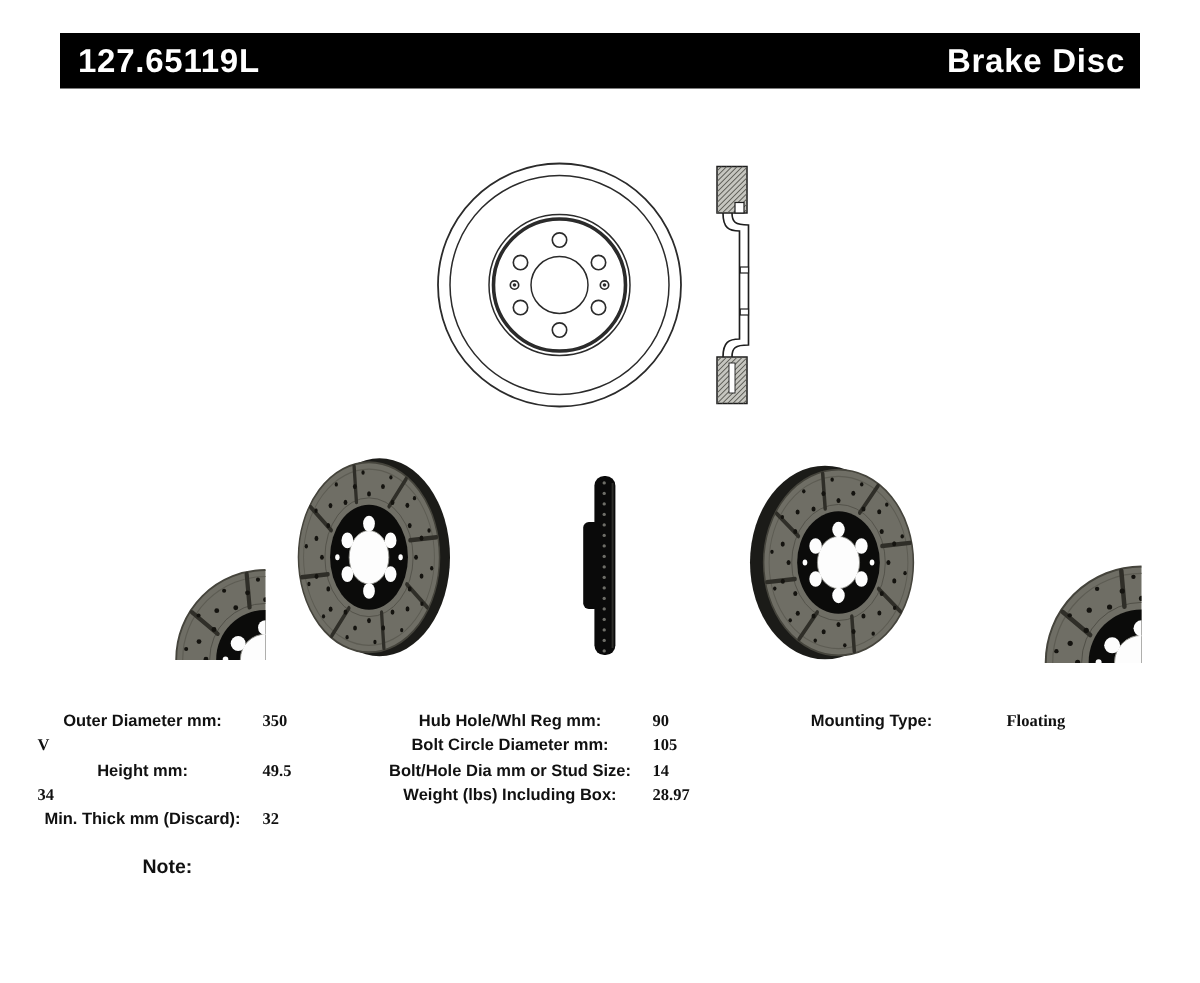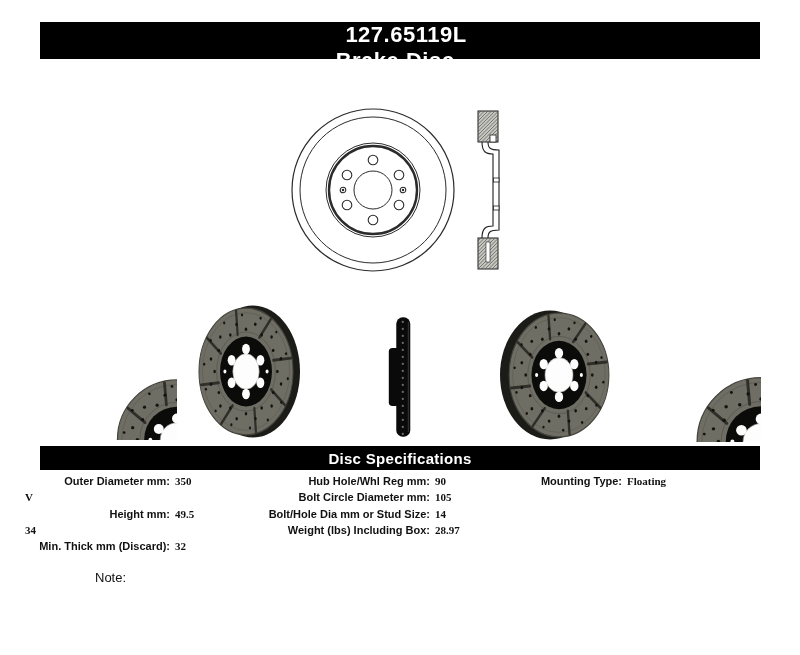--- a/index.html
+++ b/index.html
@@ -1,32 +1,32 @@
 <!DOCTYPE html>
 <html><head>
 <meta charset="utf-8">
 <style>
   html,body{margin:0;padding:0;background:#ffffff;}
   .page{position:relative;width:800px;height:655px;background:#ffffff;overflow:hidden;
         font-family:"Liberation Sans",sans-serif;color:#111;}
   .bar{position:absolute;background:#000;color:#fff;display:flex;align-items:center;}
-  .header-bar{left:40px;top:22px;width:720px;height:37px;justify-content:space-between;flex-direction:column;}
+  .header-bar{left:40px;top:22px;width:720px;height:37px;justify-content:space-between;}
   .header-bar .pn{font-size:22px;font-weight:bold;padding-left:12px;letter-spacing:0.5px;}
   .header-bar .title{font-size:22px;font-weight:bold;padding-right:10px;letter-spacing:0.5px;}
   .spec-bar{left:40px;top:446px;width:720px;height:24px;justify-content:center;}
   .spec-bar .spec-title{font-size:15px;font-weight:bold;letter-spacing:0.3px;}
   .abs{position:absolute;}
   .spec-col{position:absolute;top:473px;}
   .spec-row{display:flex;height:16.3px;line-height:16.3px;font-size:11px;font-weight:bold;white-space:nowrap;}
-  .spec-label{display:inline-block;text-align:right;}
+  .spec-label{display:inline-block;text-align:center;}
   .col-left .spec-label{width:150px;}
   .col-mid  .spec-label{width:180px;}
   .col-right .spec-label{width:170px;}
   .spec-value{margin-left:5px;font-family:Liberation Serif, serif;}
-  .note{position:absolute;left:95px;top:570px;font-size:13px;font-weight:normal;}
+  .note{position:absolute;left:95px;top:570px;font-size:13px;font-weight:bold;}
 </style>
 </head>
 <body>
 
 <div class="page">
 
   <svg width="0" height="0" style="position:absolute" aria-hidden="true">
     <defs>
       <symbol id="rotor-front" viewBox="-100 -100 200 200">
         <circle r="96" fill="#6f6e65" stroke="#45443c" stroke-width="2"></circle>
@@ -223,23 +223,20 @@
     <ellipse cx="52" cy="65" rx="50" ry="64.5" fill="#1b1b18"></ellipse>
     <g transform="translate(61,65) scale(0.52,0.645)">
         <use href="#rotor-front" x="-100" y="-100" width="200" height="200"></use>
       </g>
   </svg>
 
   <svg class="abs" style="left:628px;top:308px" width="133" height="134" viewBox="-100 -100 200 200">
     <use href="#rotor-front"></use>
   </svg>
 
-  <div class="bar spec-bar">
-    <span class="spec-title">Disc Specifications</span>
-  </div>
 
   <div class="spec-col col-left" style="left:20px">
     <div class="spec-row">
         <span class="spec-label">Outer Diameter mm:</span>
         <span class="spec-value">350</span>
       </div>
     <div class="spec-row">
         <span class="spec-value">V</span>
       </div>
     <div class="spec-row">
@@ -267,21 +264,21 @@
     <div class="spec-row">
         <span class="spec-label">Bolt/Hole Dia mm or Stud Size:</span>
         <span class="spec-value">14</span>
       </div>
     <div class="spec-row">
         <span class="spec-label">Weight (lbs) Including Box:</span>
         <span class="spec-value">28.97</span>
       </div>
   </div>
 
-  <div class="spec-col col-right" style="left:452px">
+  <div class="spec-col col-right" style="left:496px">
     <div class="spec-row">
         <span class="spec-label">Mounting Type:</span>
         <span class="spec-value">Floating</span>
       </div>
   </div>
 
   <div class="note">Note:</div>
 </div>
 
 </body></html>

